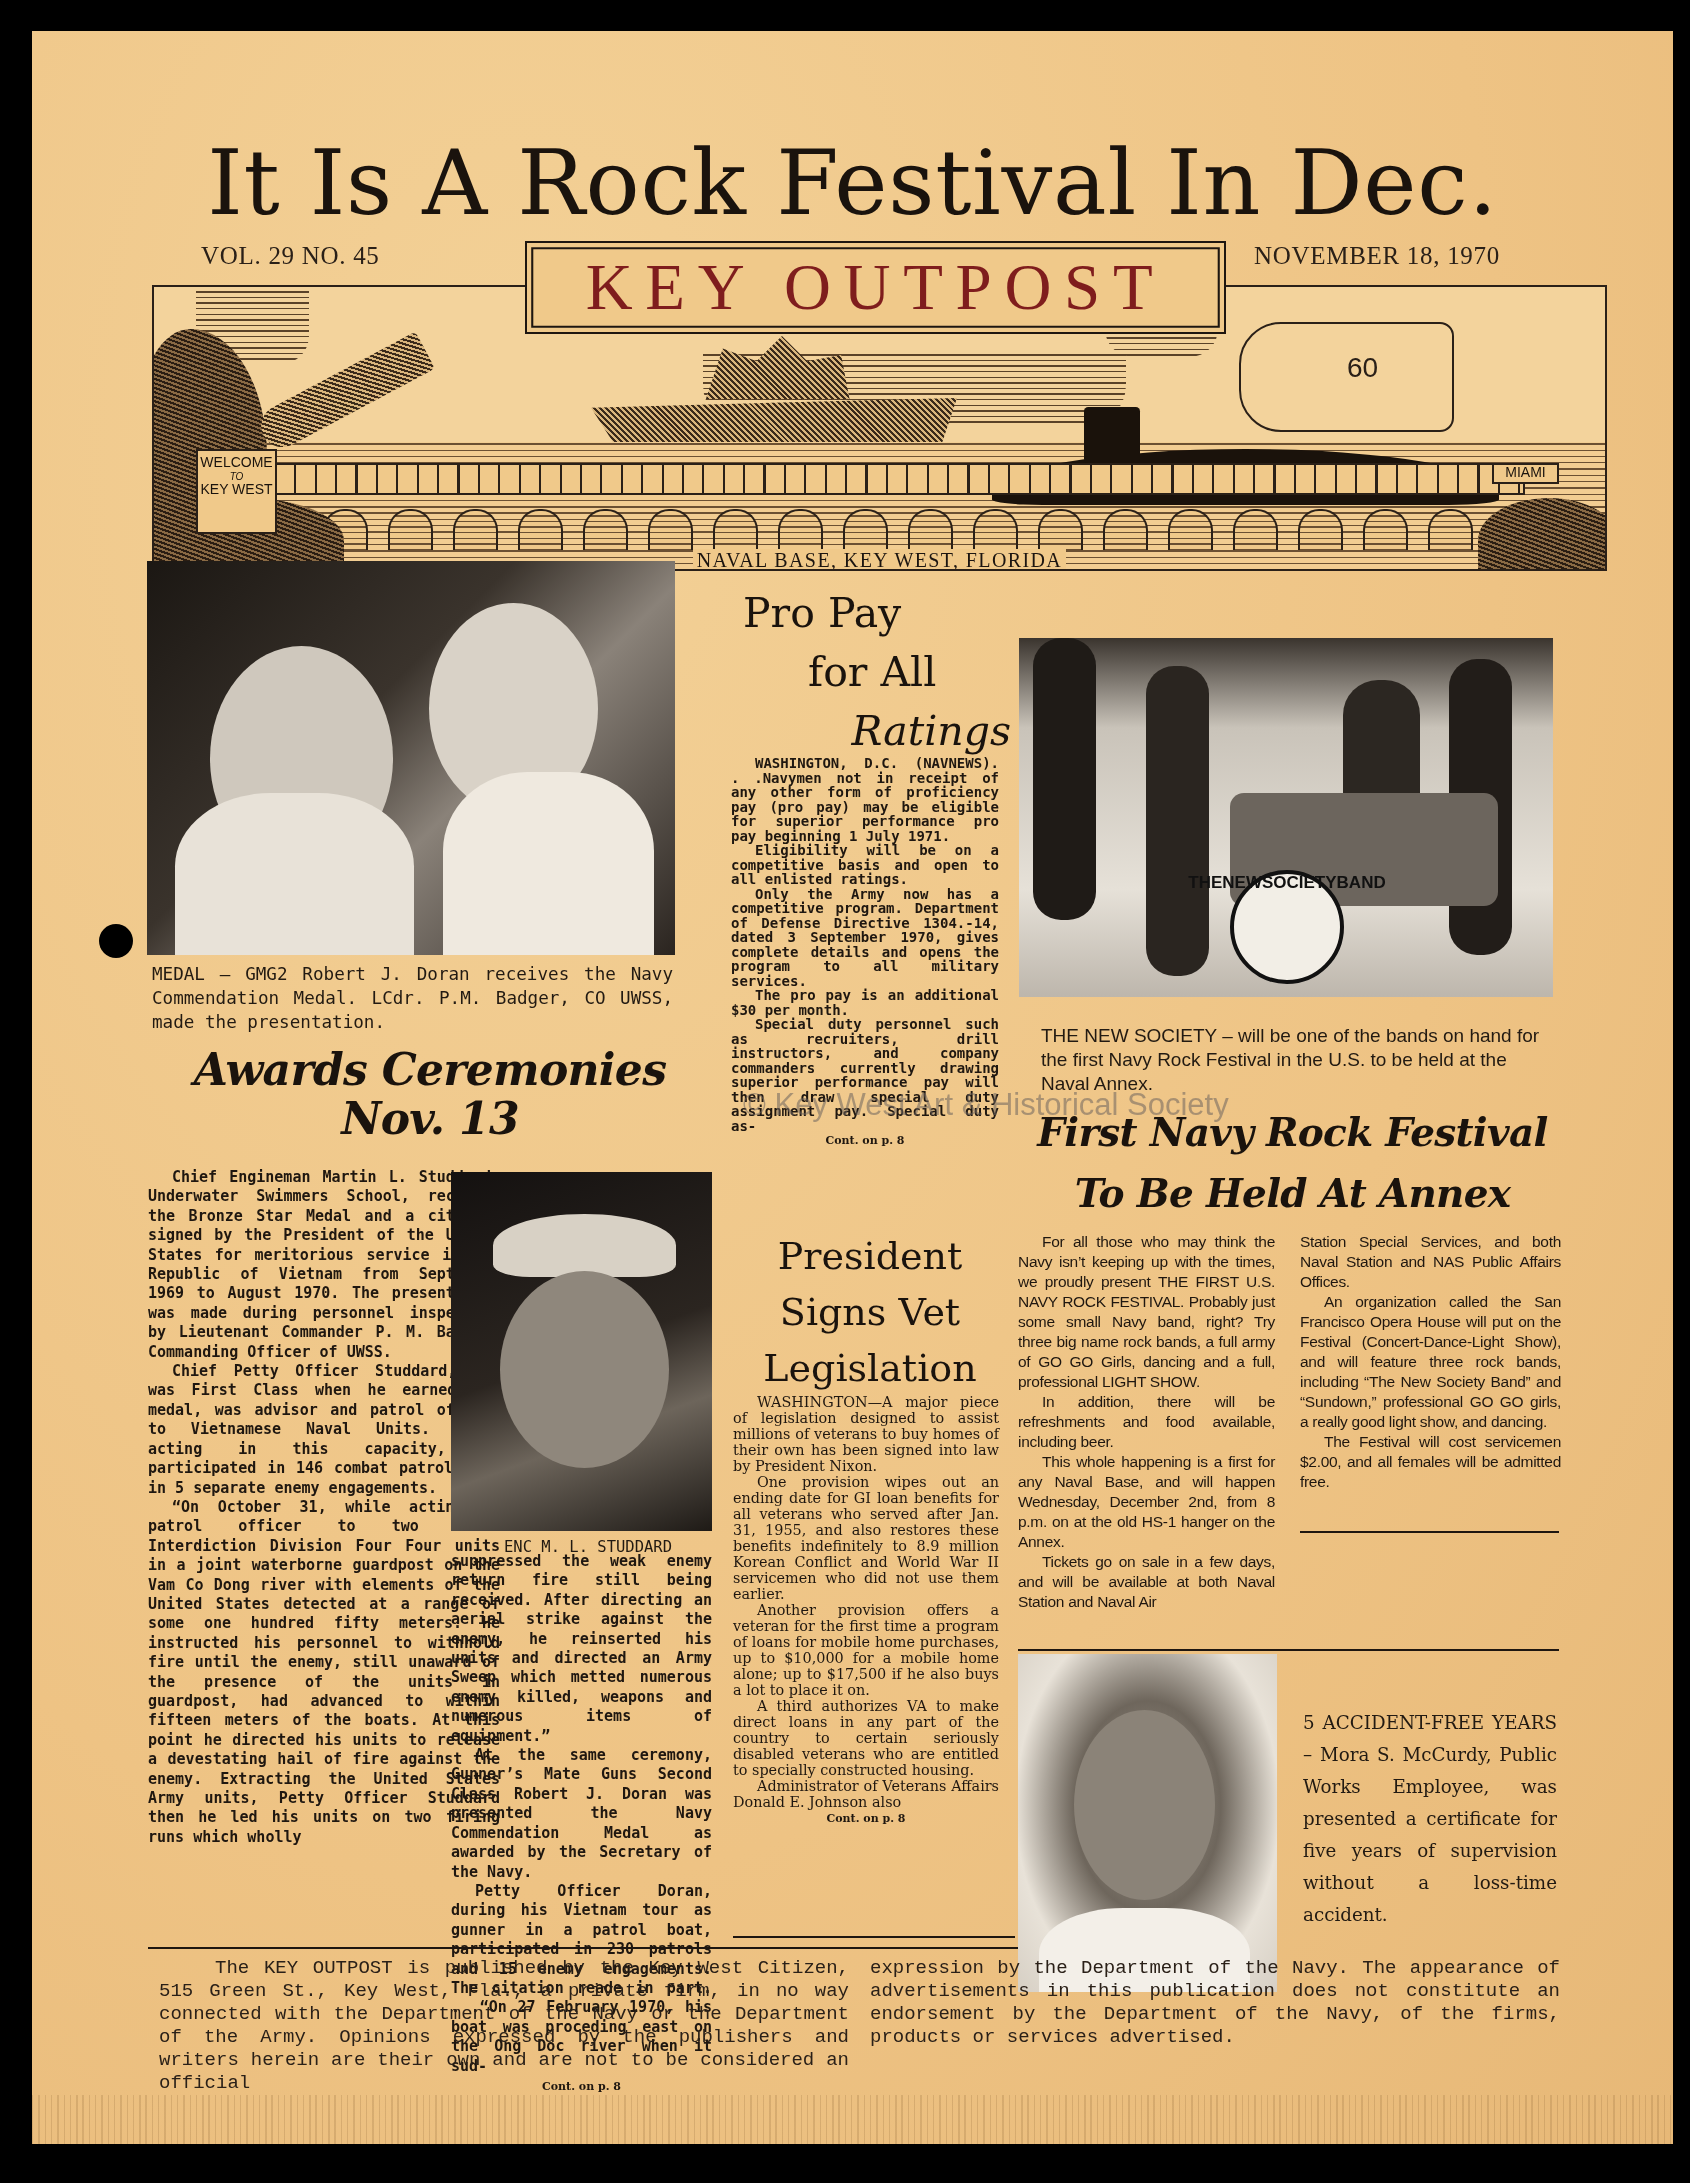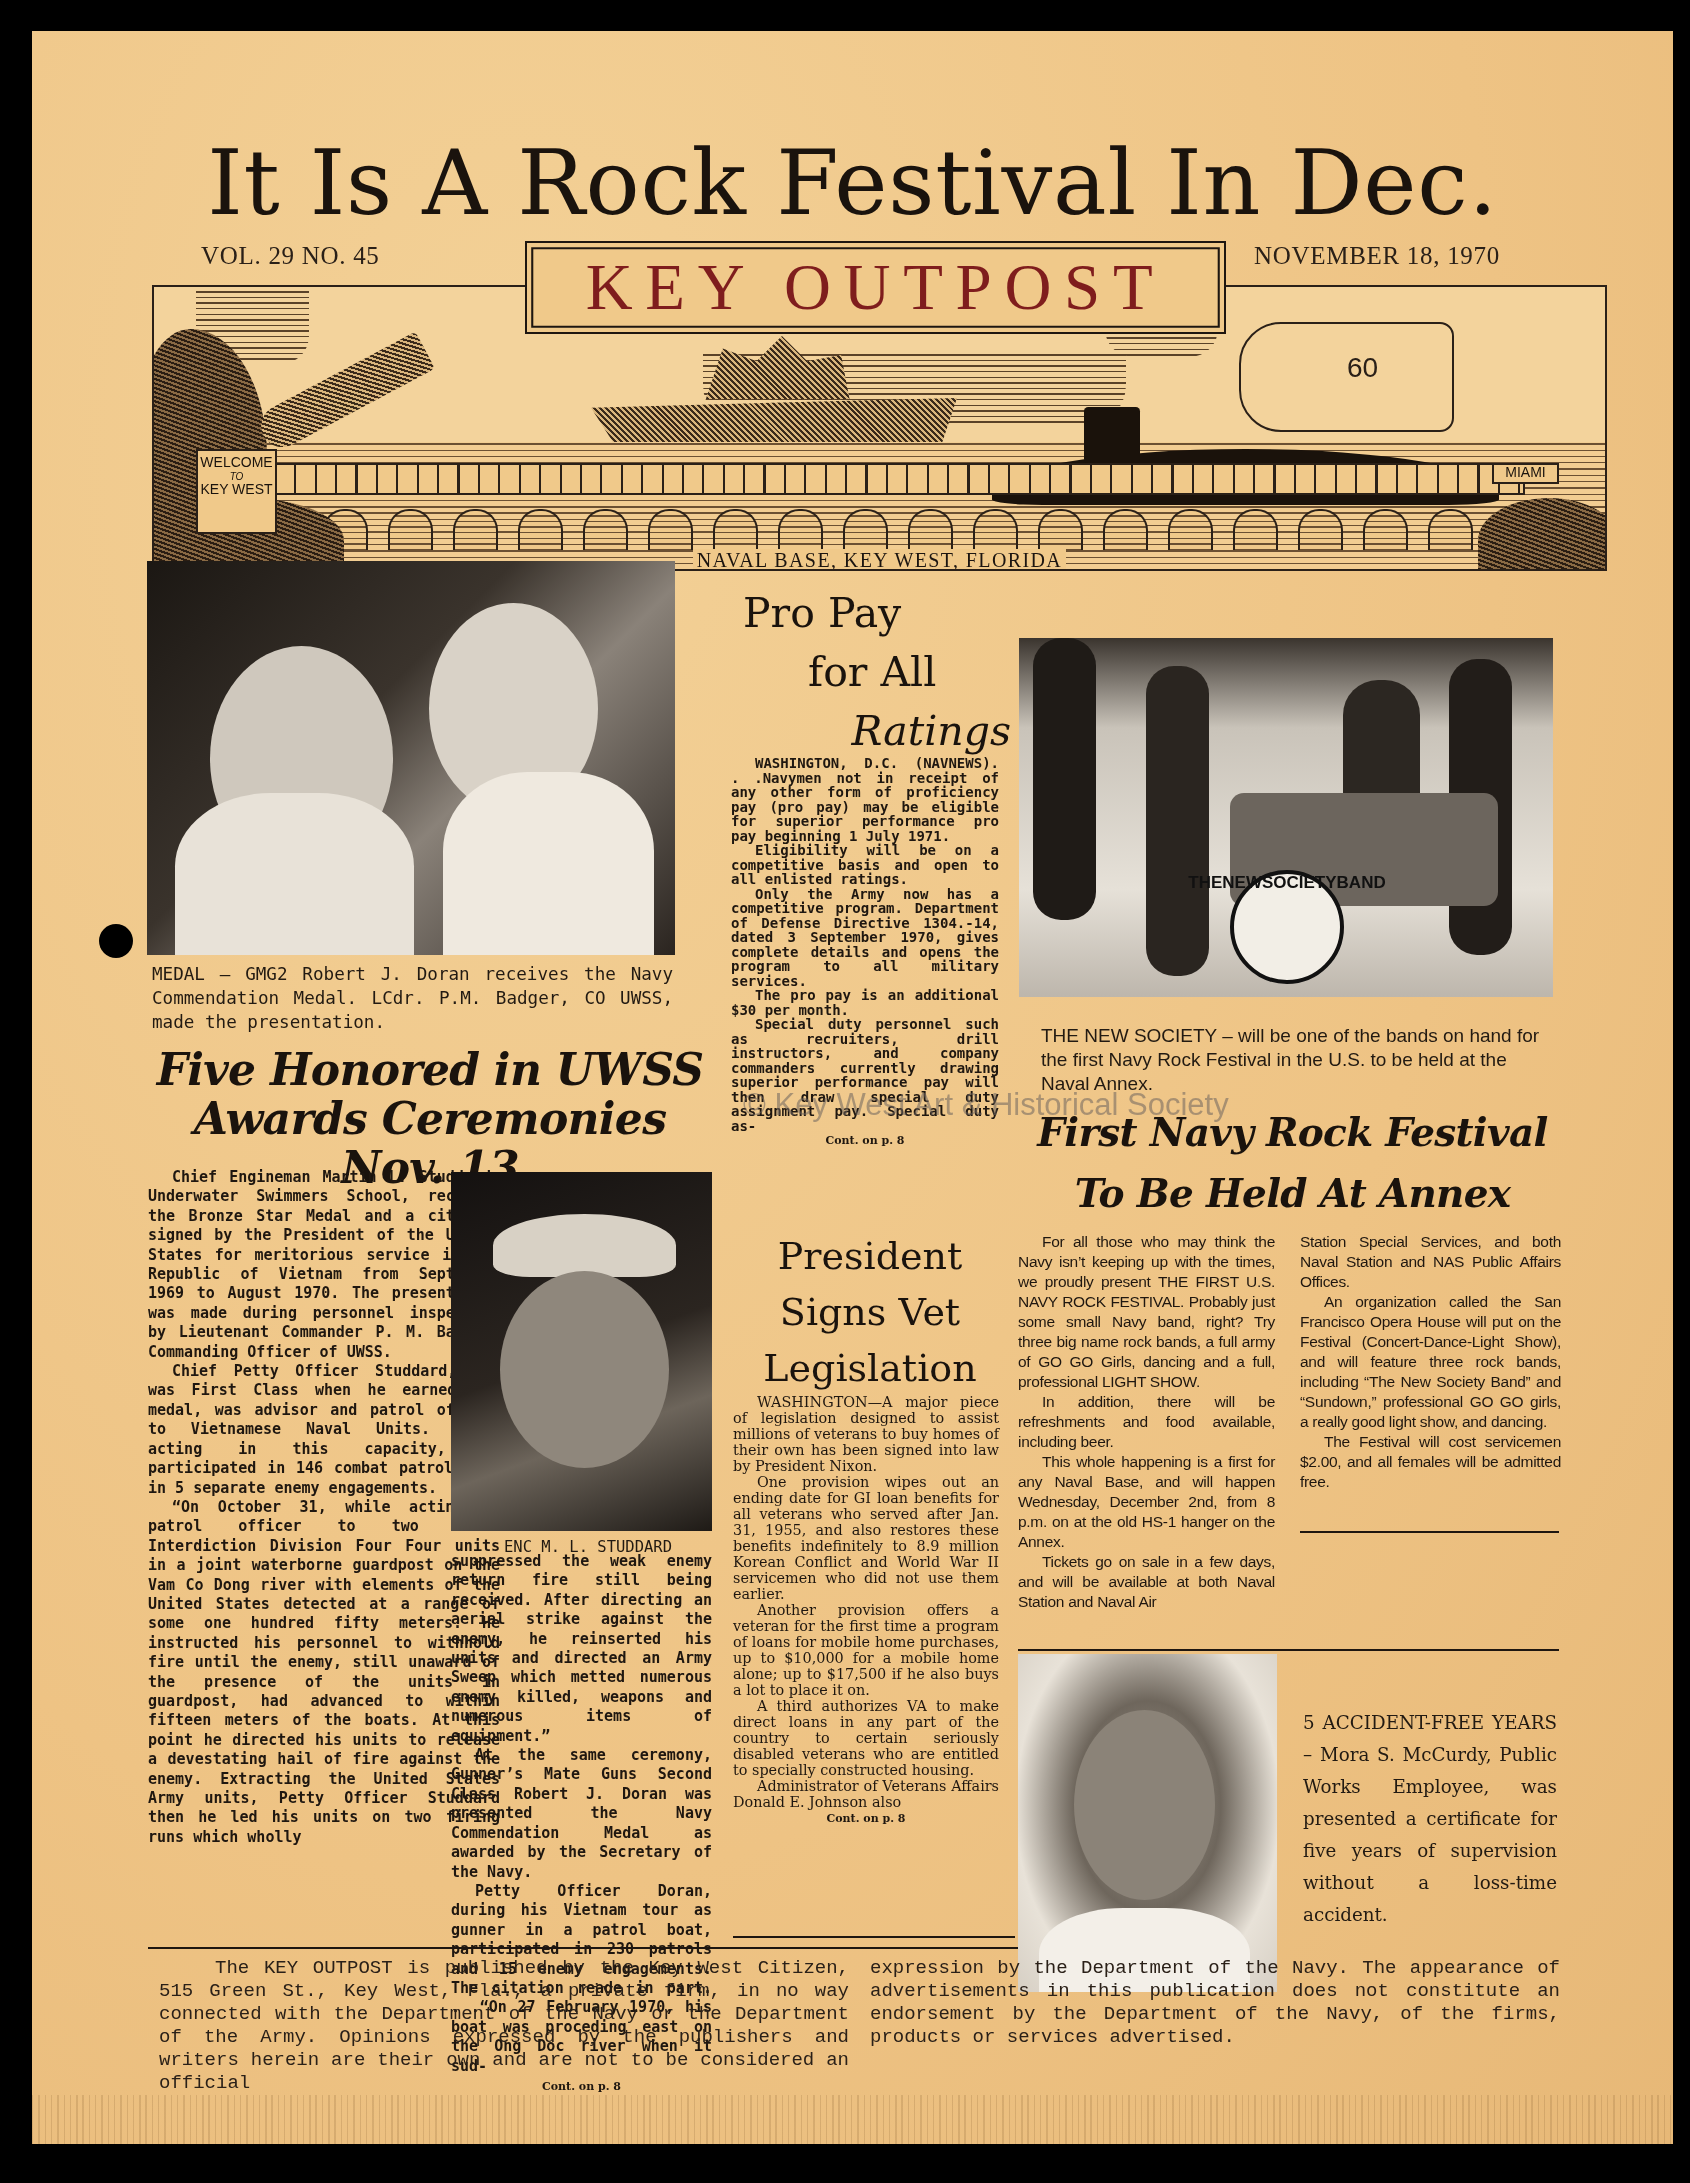--- a/index.html
+++ b/index.html
@@ -129,21 +129,20 @@
 
   <div class="photo" style="left:115px; top:530px; width:528px; height:394px; background:linear-gradient(135deg,#1b1713 0%,#3a332c 40%,#8a8279 60%,#2a241f 100%);">
     <div class="ph-a" style="left:63px; top:85px; width:183px; height:225px; background:#cfc8bd;"></div>
     <div class="ph-a" style="left:282px; top:42px; width:169px; height:211px; background:#d9d2c7;"></div>
     <div class="ph-a" style="left:28px; top:232px; width:239px; height:183px; background:#e8e2d8; border-radius:40% 40% 0 0;"></div>
     <div class="ph-a" style="left:296px; top:211px; width:211px; height:197px; background:#efe9df; border-radius:40% 40% 0 0;"></div>
   </div>
   <div class="abs caption" style="left:120px; top:931px; width:521px;">MEDAL –  GMG2 Robert J. Doran receives the Navy Commendation Medal. LCdr. P.M. Badger, CO UWSS, made the presentation.</div>
 
   <div class="abs h-italic" style="left:113px; top:1014px; width:570px; font-size:44px; line-height:49px;">
-    <div>Five  Honored in UWSS</div>
     <div>Awards Ceremonies Nov. 13</div>
   </div>
 
   <div class="abs body-mono" style="left:116px; top:1137px; width:352px;">
     <p>Chief Engineman Martin L. Studdard, Underwater Swimmers School, received the Bronze Star Medal and a citation signed by the President of the United States for meritorious service in the Republic of Vietnam from September 1969 to August 1970. The presentation was made during personnel inspection by Lieutenant Commander P. M. Badger, Commanding Officer of UWSS.</p>
     <p>Chief Petty Officer Studdard, who was First Class when he earned the medal, was advisor and patrol officer to Vietnamese Naval Units. While acting in this capacity, he participated in 146 combat patrols and in 5 separate enemy engagements.</p>
     <p>“On October 31, while acting as patrol officer to two River Interdiction Division Four Four units in a joint waterborne guardpost on the Vam Co Dong river with elements of the United States detected at a range of some one hundred fifty meters. He instructed his personnel to withhold fire until the enemy, still unaward of the presence of the units in guardpost, had advanced to within fifteen meters of the boats. At this point he directed his units to release a devestating hail of fire against the enemy. Extracting the United States Army units, Petty Officer Studdard then he led his units on two firing runs which wholly</p>
   </div>
 
   <div class="photo" style="left:419px; top:1141px; width:261px; height:359px; background:linear-gradient(160deg,#141110 0%,#2b2520 50%,#6d655b 70%,#1e1a16 100%);">

